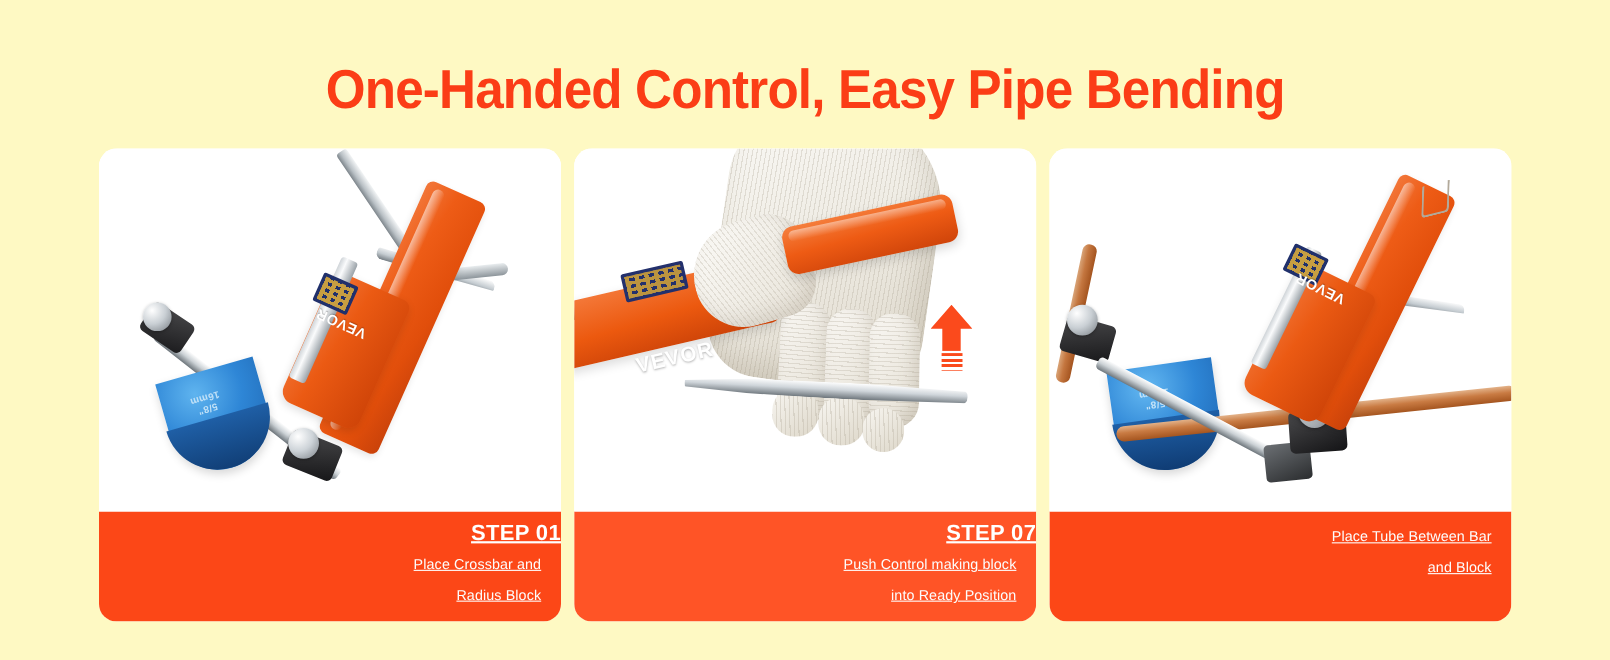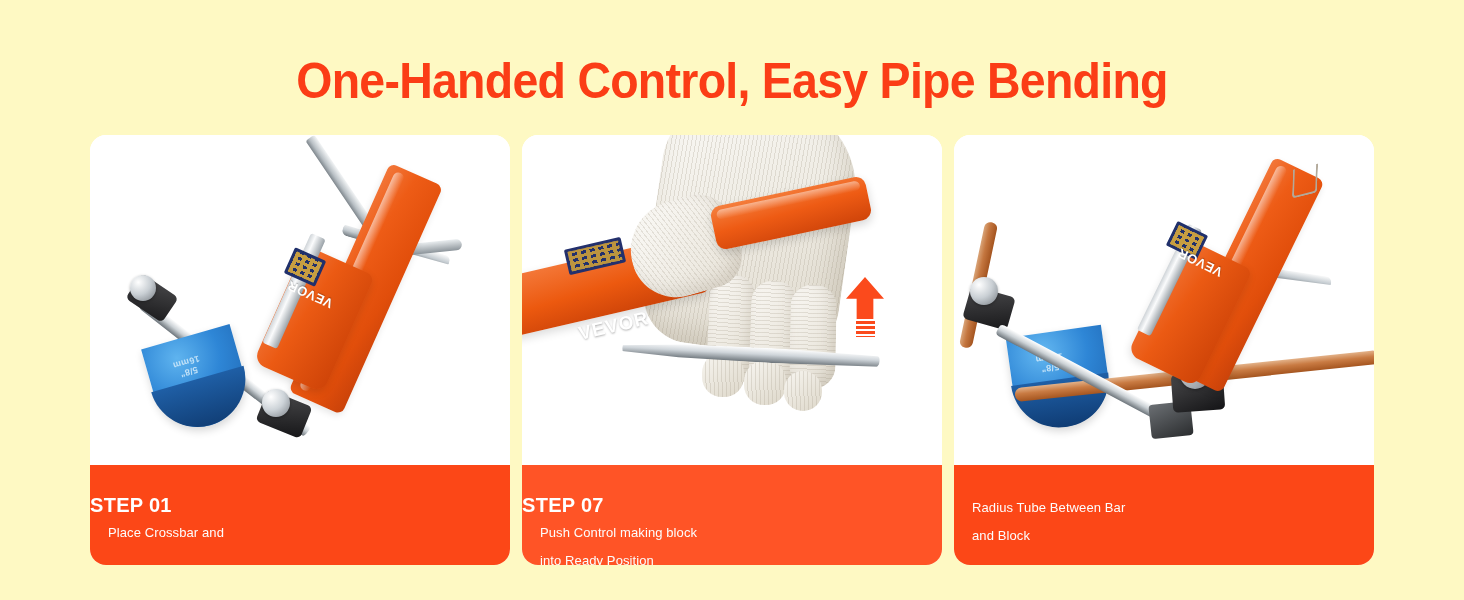--- a/index.html
+++ b/index.html
@@ -69,22 +69,23 @@
     height: 330px;
     background: #ffffff;
     overflow: hidden;
   }
 
   
   .caption {
     flex: 1 1 auto;
     background: #fc4717;
     color: #ffffff;
-    text-align: left;
-    padding-top: 28px;
+    text-align: right;
+    padding-top: 8px;
+    text-decoration: underline;
   }
   .card.alt .caption { background: #ff5426; }
 
   .step-label {
     font-size: 20px;
     line-height: 25px;
     font-weight: 700;
     letter-spacing: 0.3px;
   }
 
@@ -588,20 +589,21 @@
         <div class="p1-handle2"></div>
         <div class="p1-body"></div>
         <div class="p1-head"></div>
         <div class="p1-slot"></div>
         <div class="p1-sticker"></div>
         <div class="p1-vevor">VEVOR</div>
       </div>
       <div class="caption">
         <div class="step-label">STEP 01</div>
         <div class="step-desc">Place Crossbar and</div>
+        <div class="step-desc">Radius Block</div>
       </div>
     </div>
 
     <div class="card alt">
       <div class="photo">
         <div class="p2-palm"></div>
         <div class="p2-fing p2-f1"></div>
         <div class="p2-fing p2-f2"></div>
         <div class="p2-fing p2-f3"></div>
         <div class="p2-tip p2-t1"></div>
@@ -642,19 +644,19 @@
         <div class="p3-knob-b"></div>
         <div class="p3-handle"></div>
         <div class="p3-body"></div>
         <div class="p3-head"></div>
         <div class="p3-slot"></div>
         <div class="p3-sticker"></div>
         <div class="p3-vevor">VEVOR</div>
         <div class="p3-hook"></div>
       </div>
       <div class="caption">
-        <div class="step-desc">Radius Tube Between Bar</div>
+        <div class="step-desc">Place Tube Between Bar</div>
         <div class="step-desc">and Block</div>
       </div>
     </div>
 
   </div>
 </div>
 
 </body></html>

